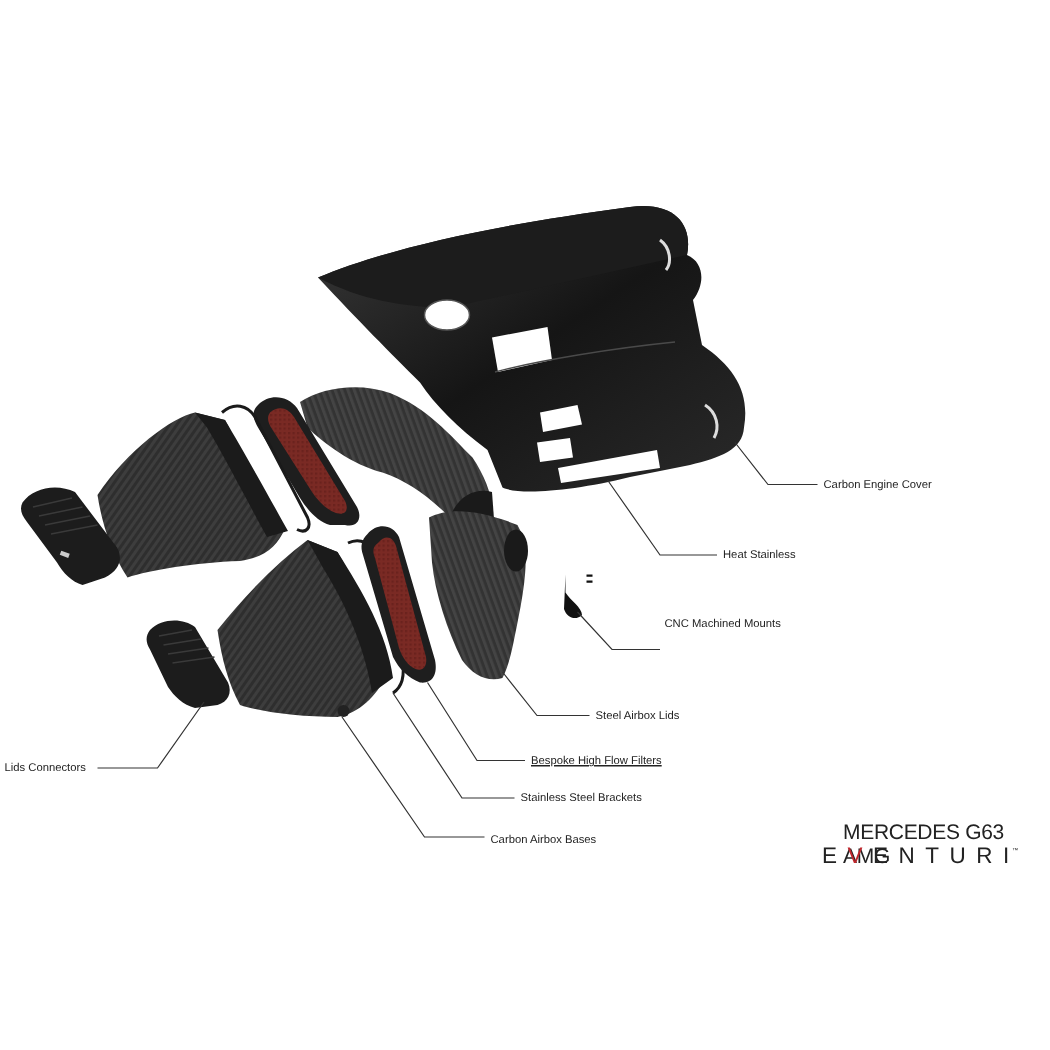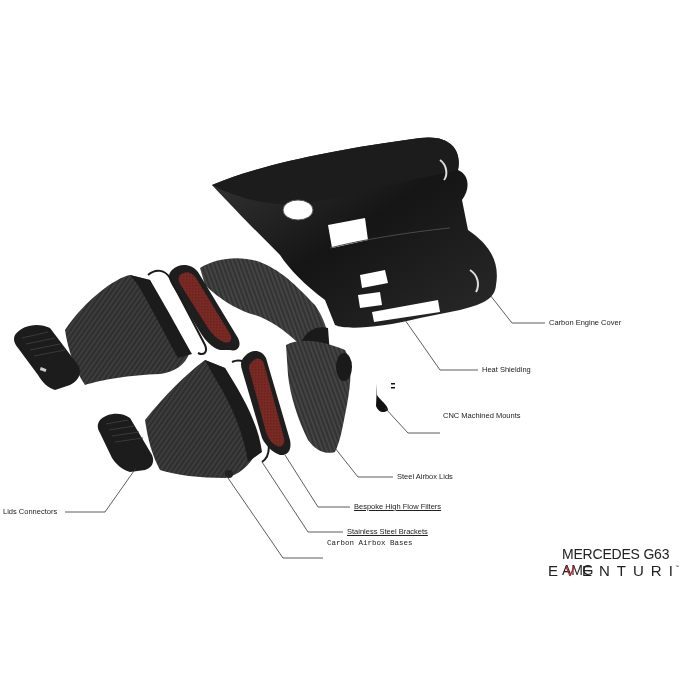--- a/index.html
+++ b/index.html
@@ -109,23 +109,23 @@
       <polyline points="385,408 408,433 440,433"></polyline>
       <polyline points="335,448 358,477 393,477"></polyline>
       <polyline points="285,455 318,507 350,507"></polyline>
       <polyline points="262,462 308,532 343,532"></polyline>
       <polyline points="228,478 283,558 323,558"></polyline>
       <polyline points="136,468 105,512 65,512"></polyline>
     </g>
   </svg>
 
   <span class="label" style="left:549px; top:319px;">Carbon Engine Cover</span>
-  <span class="label" style="left:482px; top:366px;">Heat Shielding</span>
+  <span class="label" style="left:482px; top:366px;">Heat Stainless</span>
   <span class="label" style="left:443px; top:412px;">CNC Machined Mounts</span>
   <span class="label" style="left:397px; top:473px;">Steel Airbox Lids</span>
   <span class="label" style="left:354px; top:503px;text-decoration:underline;">Bespoke High Flow Filters</span>
-  <span class="label" style="left:347px; top:528px;text-decoration:underline;">Stainless Steel Brackets</span>
-  <span class="label" style="left:327px; top:540px;font-family:Liberation Mono, monospace;">Carbon Airbox Bases</span>
+  <span class="label" style="left:347px; top:528px;">Stainless Steel Brackets</span>
+  <span class="label" style="left:327px; top:556px;">Carbon Airbox Bases</span>
   <span class="label" style="left:3px; top:508px;">Lids Connectors</span>
 
   <div class="brand-model">MERCEDES G63 AMG</div>
   <div class="brand-logo"><span>E</span><span class="v">V</span><span>ENTURI</span><span class="tm">™</span></div>
 </div>
 
 </body></html>

